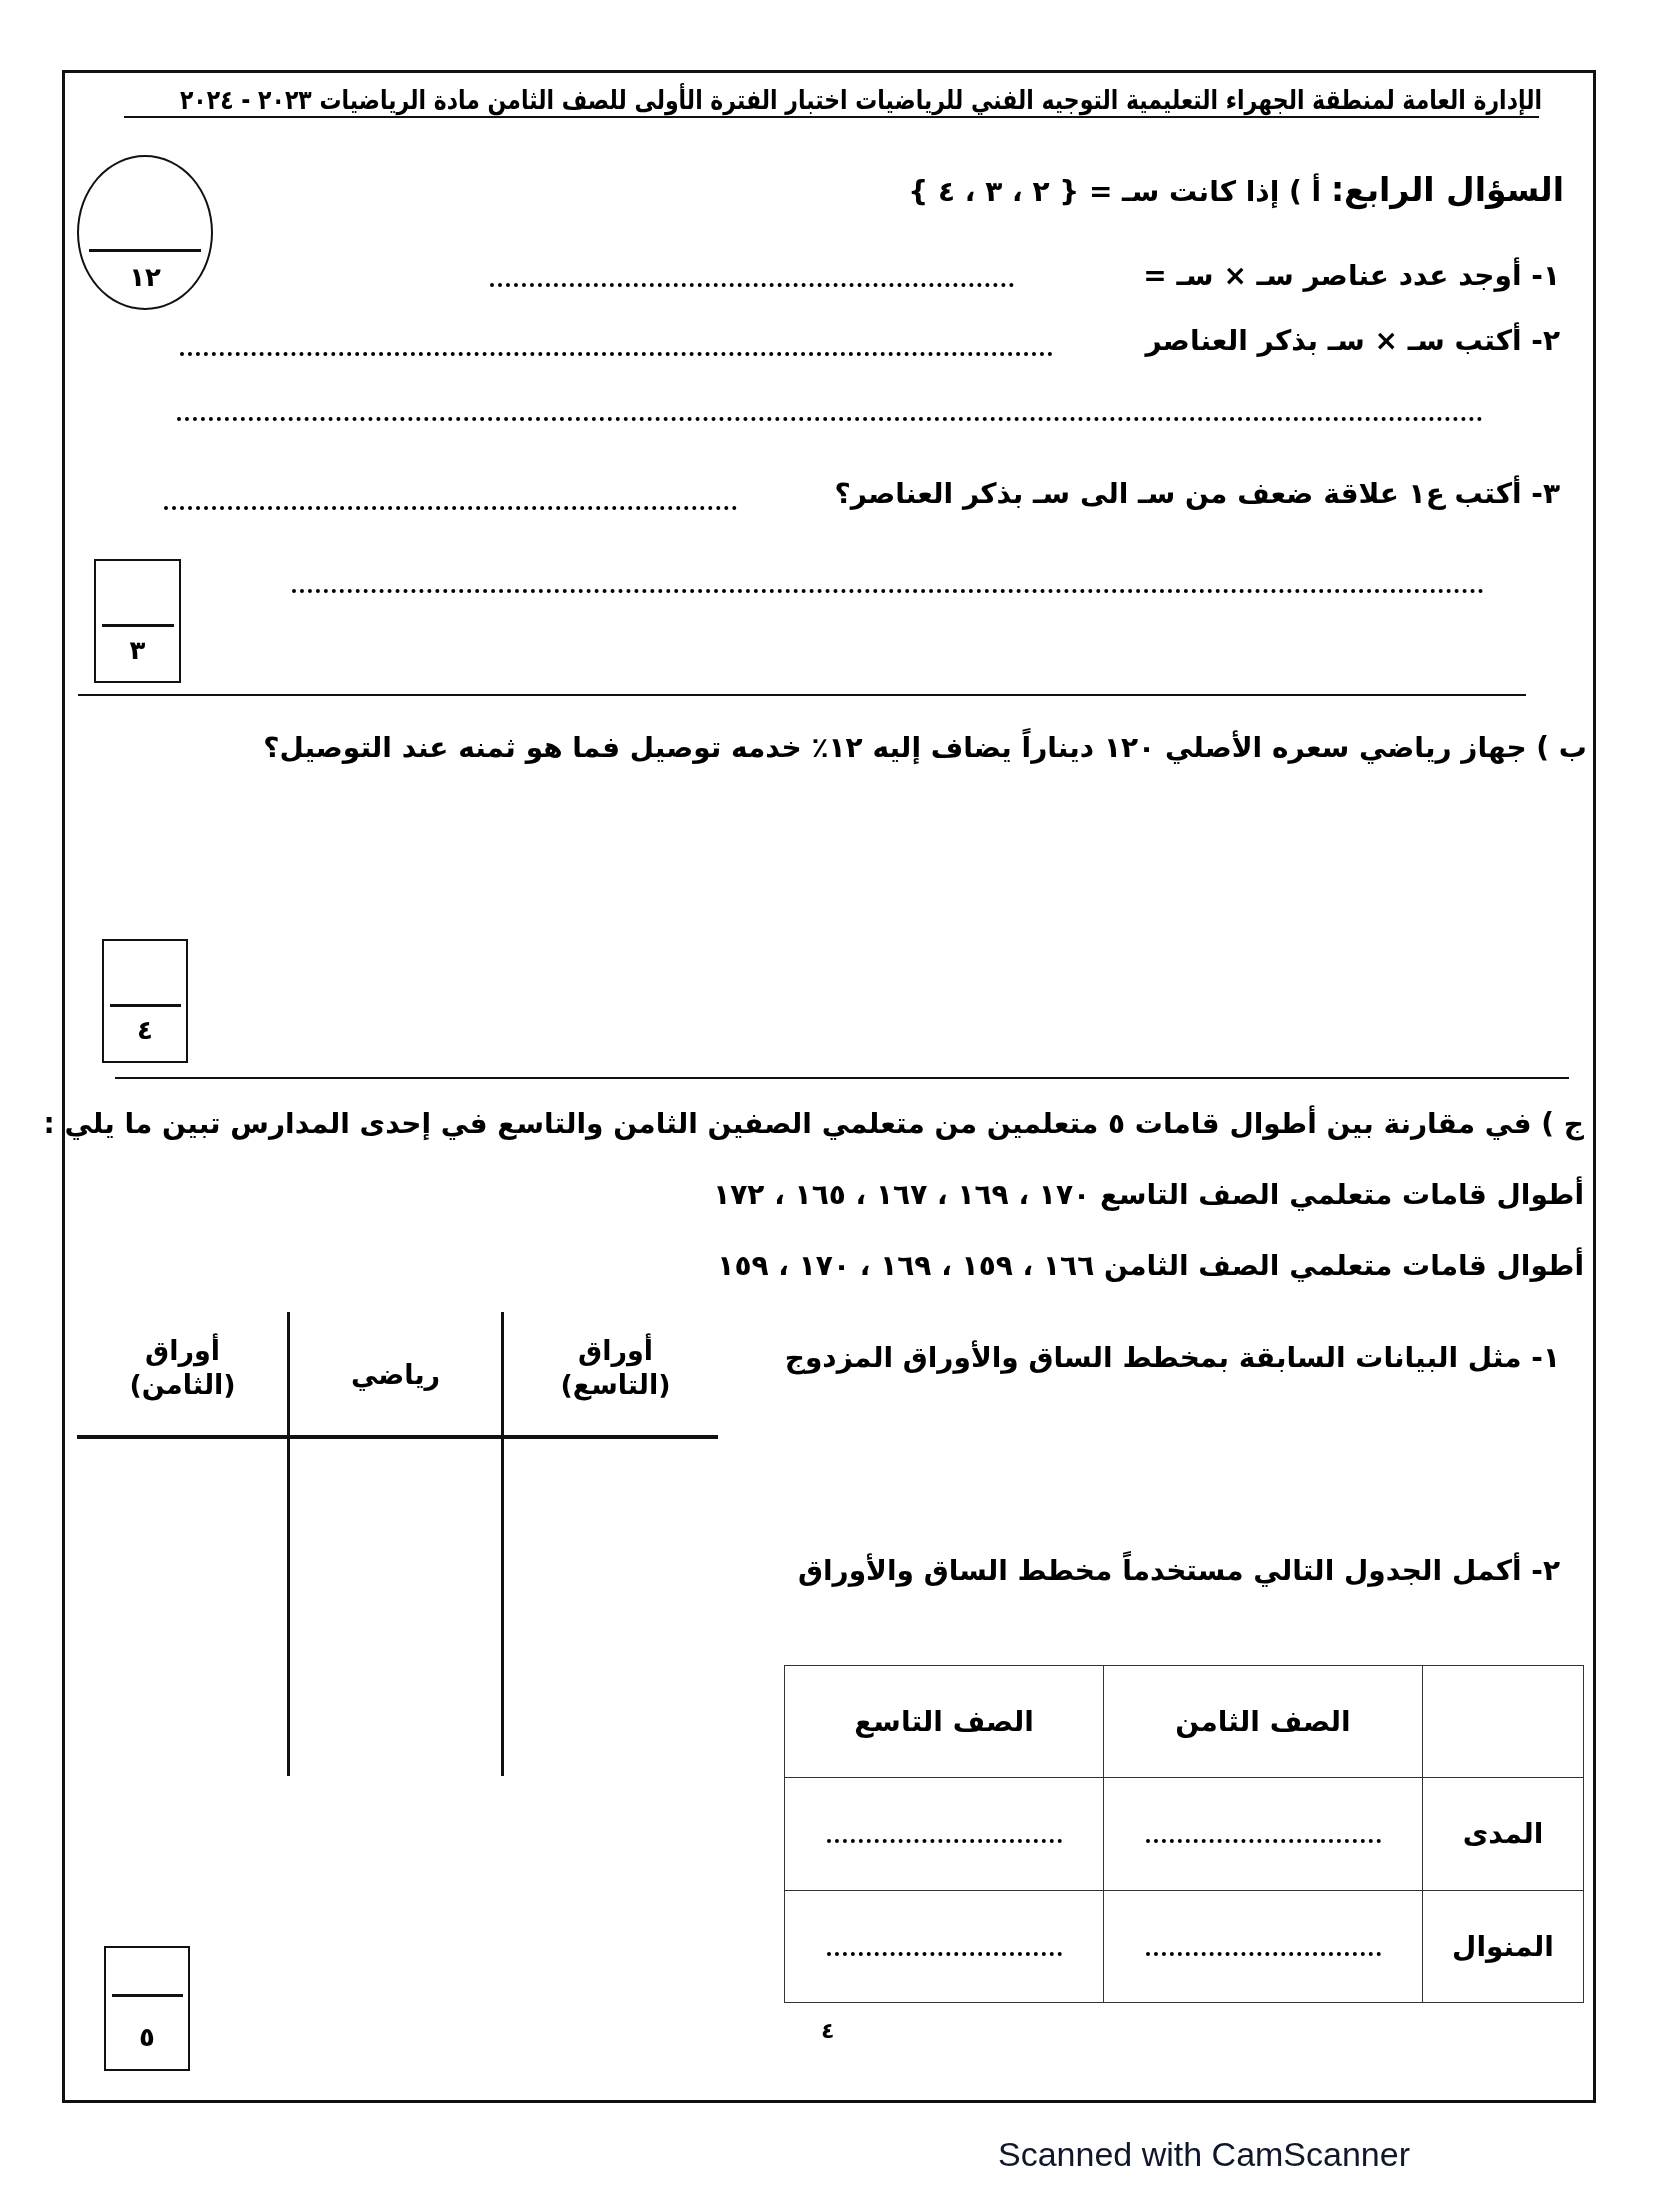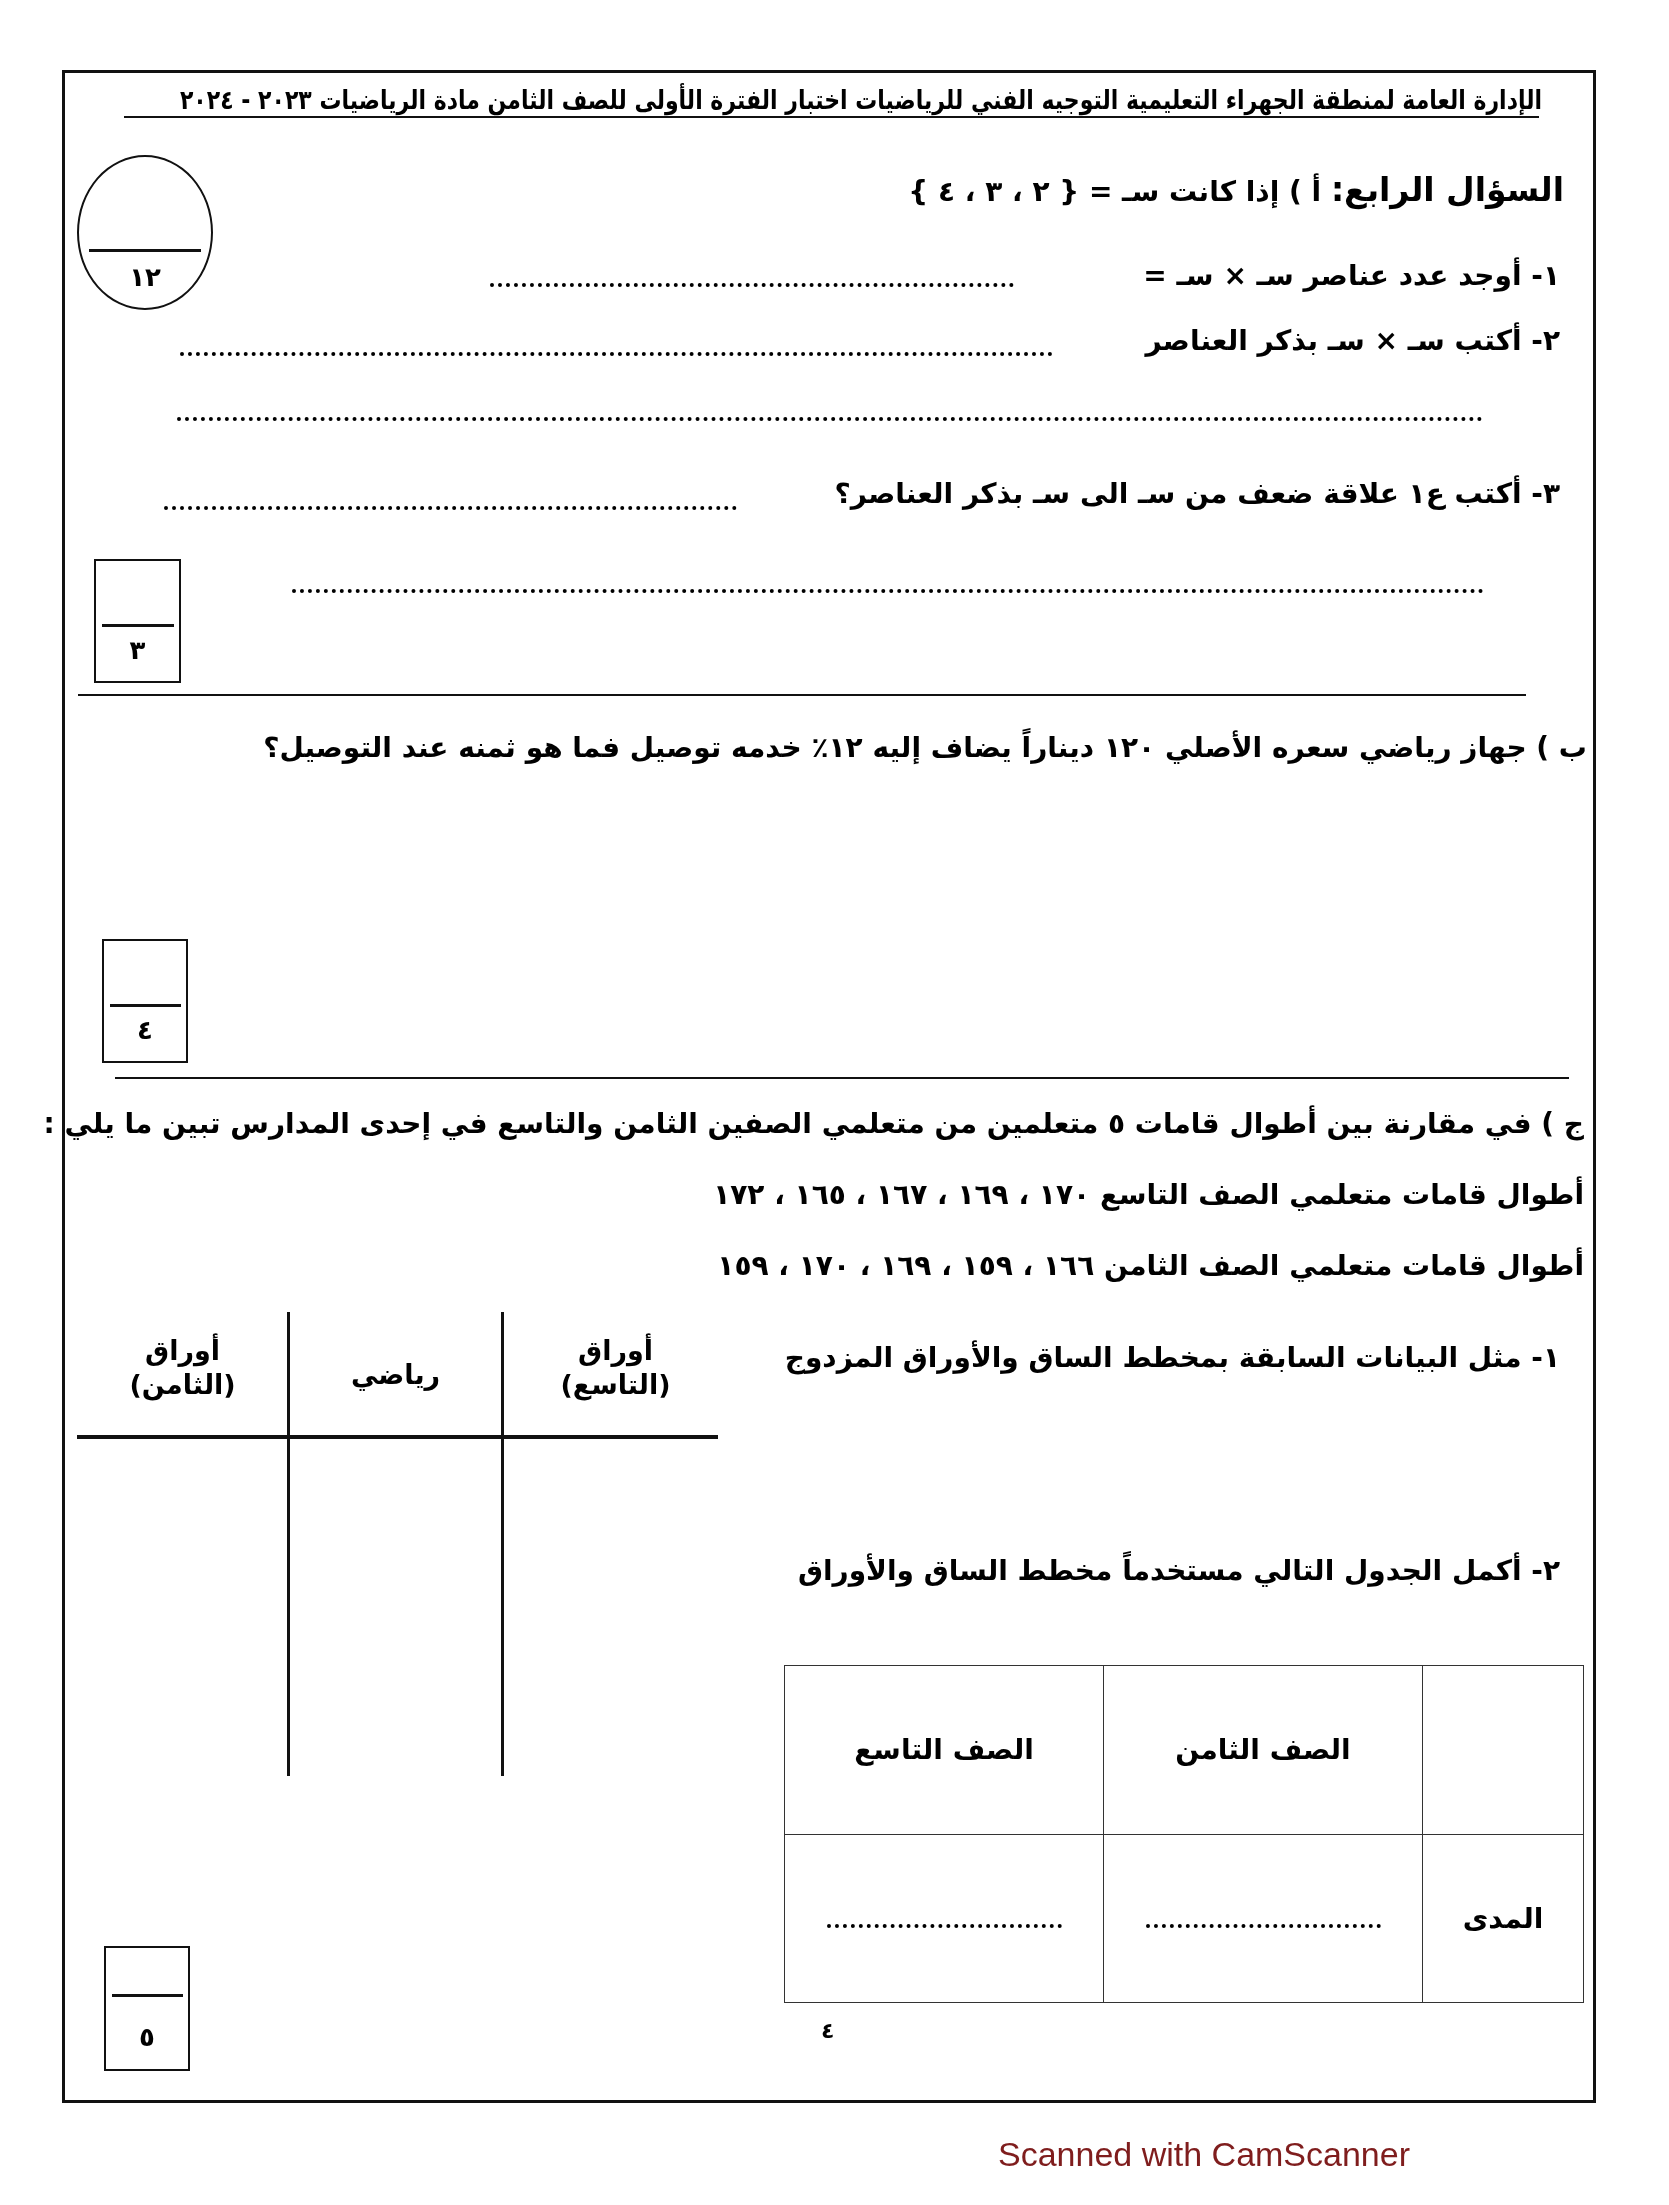--- a/index.html
+++ b/index.html
@@ -23,21 +23,21 @@
   .hrule { position:absolute; height:2.2px; background:#111; }
   .stem { position:absolute; border-color:#111; }
   .sl-head { position:absolute; text-align:center; font-size:27px; font-weight:bold; line-height:1.25; }
   table.stats { position:absolute; left:784px; top:1665px; width:800px; height:338px;
                 border-collapse:collapse; direction:rtl; }
   table.stats td { border:1.6px solid #333; text-align:center; font-size:28px; font-weight:bold; }
   table.stats td.lbl { width:158px; }
   table.stats td.dotcell span { display:inline-block; width:235px; border-bottom:4.9px dotted #000; height:0; }
   .page-num { position:absolute; left:821px; top:2018px; font-size:22px; font-weight:bold; }
   .footer { position:absolute; left:998px; top:2135px; font-family:"Liberation Sans", sans-serif;
-            font-size:34px; color:#7f1d1d; }
+            font-size:34px; color:#0f172a; }
 </style>
 </head>
 <body>
 
 <div class="frame"></div>
 
 <div class="header-line rtl">الإدارة العامة لمنطقة الجهراء التعليمية     التوجيه الفني للرياضيات اختبار الفترة الأولى للصف الثامن مادة الرياضيات ٢٠٢٣ - ٢٠٢٤</div>
 <div class="header-rule"></div>
 
 <div class="abs q rtl" style="right:105px; top:173px; text-align:right;">
@@ -115,20 +115,25 @@
       <tr>
     <td class="lbl"></td>
     <td>الصف الثامن</td>
     <td>الصف التاسع</td>
   </tr>
   <tr>
     <td class="lbl">المدى</td>
     <td class="dotcell"><span></span></td>
     <td class="dotcell"><span></span></td>
   </tr>
+  <tr>
+    <td class="lbl">المنوال</td>
+    <td class="dotcell"><span></span></td>
+    <td class="dotcell"><span></span></td>
+  </tr>
 </tbody>
   </table>
 
 <div class="score-box" style="left:104px; top:1946px; width:86px; height:125px;">
   <div class="score-bar" style="left:5.5px; right:5.5px; top:46px;"></div>
   <div class="score-val" style="top:74px;">٥</div>
 </div>
 
 <div class="page-num">٤</div>
 <div class="footer">Scanned with CamScanner</div>

